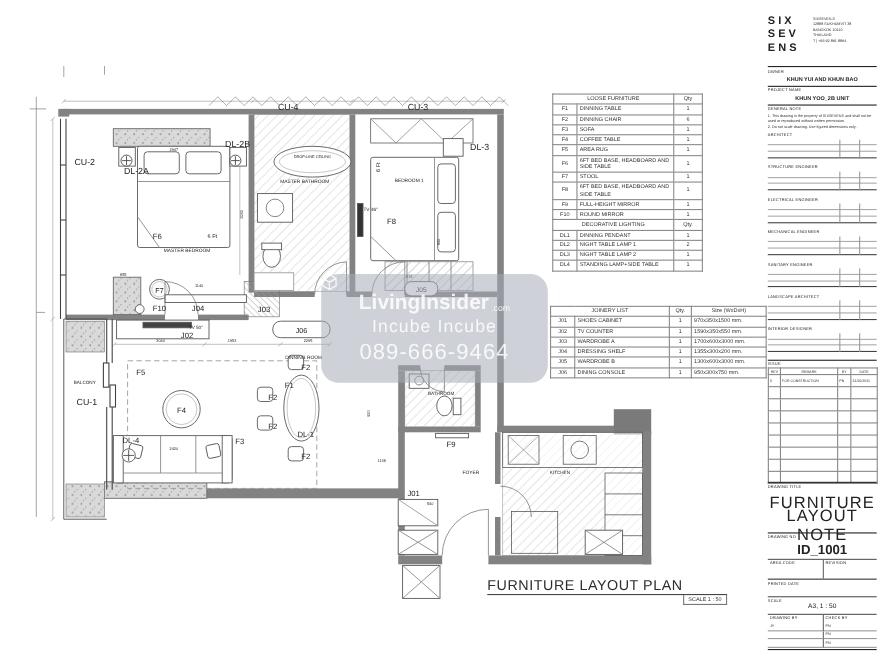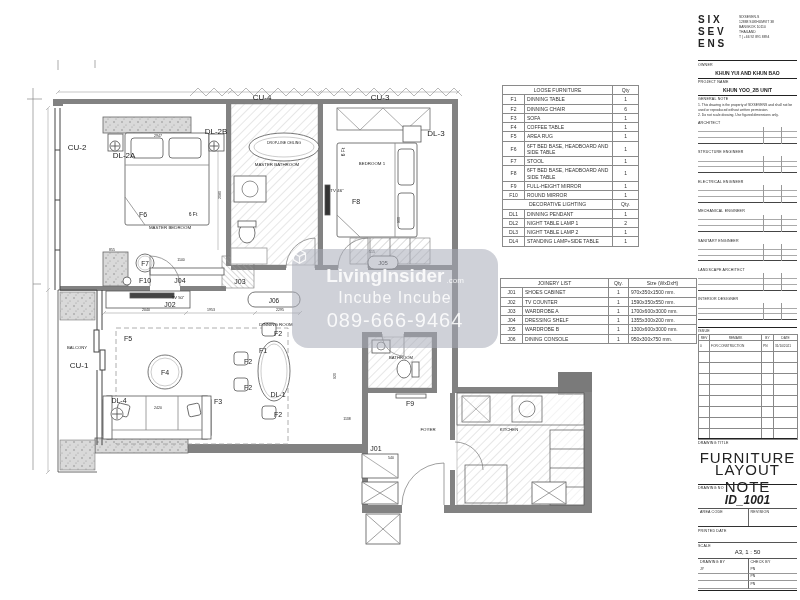--- a/index.html
+++ b/index.html
@@ -511,20 +511,24 @@
       <svg width="15" height="15" viewBox="0 0 20 20">
         <path d="M10 1 L18 5.5 L18 14.5 L10 19 L2 14.5 L2 5.5 Z M2 5.5 L10 10 L18 5.5 M10 10 L10 19" fill="none" stroke="rgba(255,255,255,0.85)" stroke-width="1.6"></path>
       </svg>
       <span>LivingInsider</span>
       <span class="wm-suffix">.com</span>
     </div>
     <div class="wm-l2">Incube Incube</div>
     <div class="wm-l3">089-666-9464</div>
   </div>
 
+  <div class="plan-title">
+    <div class="pt">FURNITURE LAYOUT PLAN</div>
+    <div class="ps">SCALE 1 : 50</div>
+  </div>
 
   <div class="tb">
 
     <div class="abs logo" style="top:14px;">
       <div class="logo-letters" id="logo-letters">
           <span>S I X</span>
           <span>S E V</span>
           <span>E N S</span>
         </div>
       <div class="logo-addr" id="logo-addr">
@@ -683,21 +687,21 @@
         </tbody>
     </table>
 
     <div class="abs hrule" style="top:438px;"></div>
     <div class="abs lbl" style="top:441px;">DRAWING TITLE</div>
     <div class="abs dt-big" style="top:450px;">FURNITURE</div>
     <div class="abs dt-big" style="top:462px;">LAYOUT NOTE</div>
 
     <div class="abs hrule" style="top:484px;"></div>
     <div class="abs lbl" style="top:486px;">DRAWING NO</div>
-    <div class="abs dno" style="top:493px;font-style:italic;">ID_1001</div>
+    <div class="abs dno" style="top:493px;">ID_1001</div>
 
     <div class="abs two-col" style="top:508px;height:17px;border-top:0.8px solid #555;">
       <div class="lbl">AREA CODE</div>
       <div class="lbl">REVISION</div>
     </div>
 
     <div class="abs lbl" style="top:529px;">PRINTED DATE</div>
     <div class="abs thin" style="top:542px;"></div>
 
     <div class="abs lbl" style="top:544px;">SCALE</div>

